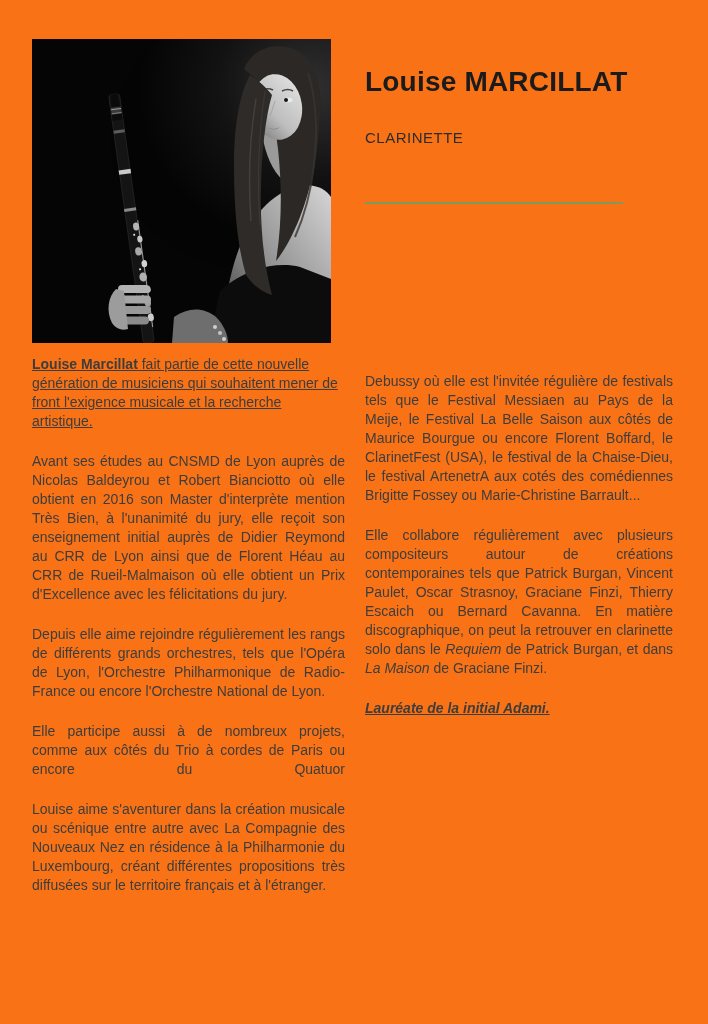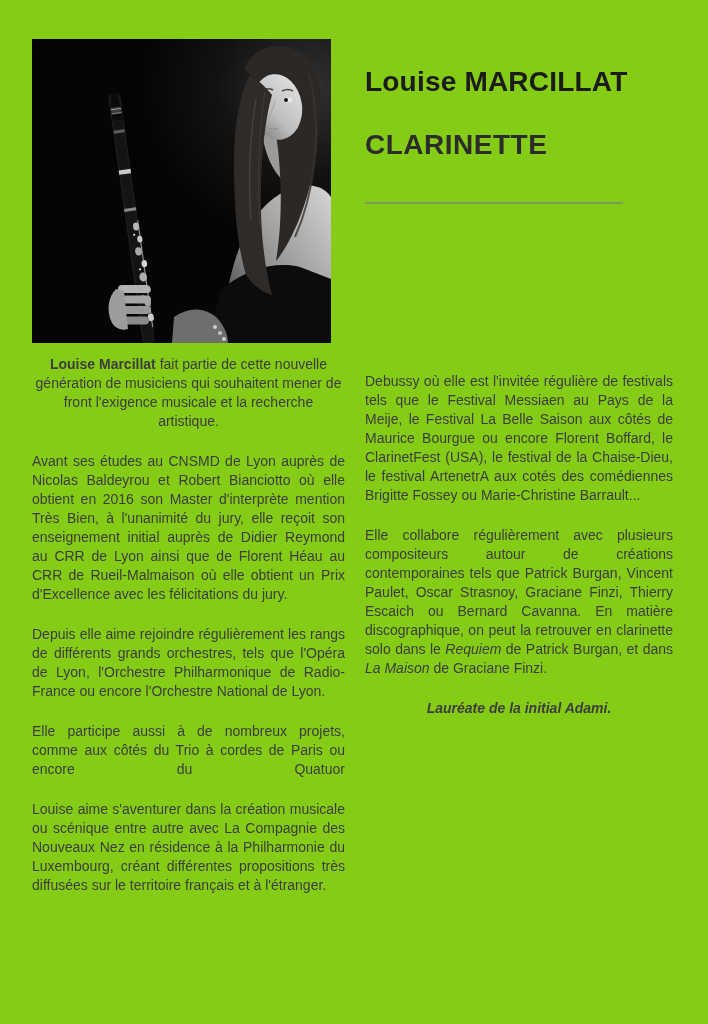--- a/index.html
+++ b/index.html
@@ -1,57 +1,57 @@
 <!DOCTYPE html>
 <html lang="fr"><head>
 <meta charset="utf-8">
 <title>Document</title>
 <style>
   html,body{margin:0;padding:0;background:#888;}
   .page{
     position:relative;
     width:708px;height:1024px;
     margin:0 auto;
-    background:#84cc16;
+    background:#f97316;
     overflow:hidden;
     font-family:"Liberation Sans","DejaVu Sans",sans-serif;
     color:#3d3d3d;
   }
   
   .photo{
     position:absolute;left:32px;top:39px;
     width:299px;height:304px;
     background:#060606;
   }
   .photo svg{display:block;width:100%;height:100%;}
   
   .name{
     position:absolute;left:365px;top:48px;
     font-size:28px;font-weight:700;line-height:1.1;
     color:#1b1b1b;letter-spacing:.2px;white-space:nowrap;
   }
   .subtitle{
     position:absolute;left:365px;top:130px;
-    font-size:28px;font-weight:700;line-height:1.1;
+    font-size:15px;font-weight:400;line-height:1.1;
     color:#2c2c2c;letter-spacing:.5px;white-space:nowrap;
   }
   .divider{
     position:absolute;left:365px;top:202px;
     width:258px;height:2px;
     background:#7b9a5c;
   }
   
   .col{
     position:absolute;top:355px;
     font-size:14px;line-height:19px;
   }
   .col-left{left:32px;width:313px;}
   .col-right{left:365px;top:372px;width:308px;}
   .para{margin:0 0 21px 0;text-align:justify;}
-  .align-left{text-align:center;}
+  .align-left{text-align:left;text-decoration:underline;}
   .justify-last{text-align-last:justify;}
   .extra-gap{margin-top:4px;}
   .b{font-weight:700;}
   .i{font-style:italic;}
 </style>
 </head>
 <body>
 
 <div class="page">
 

